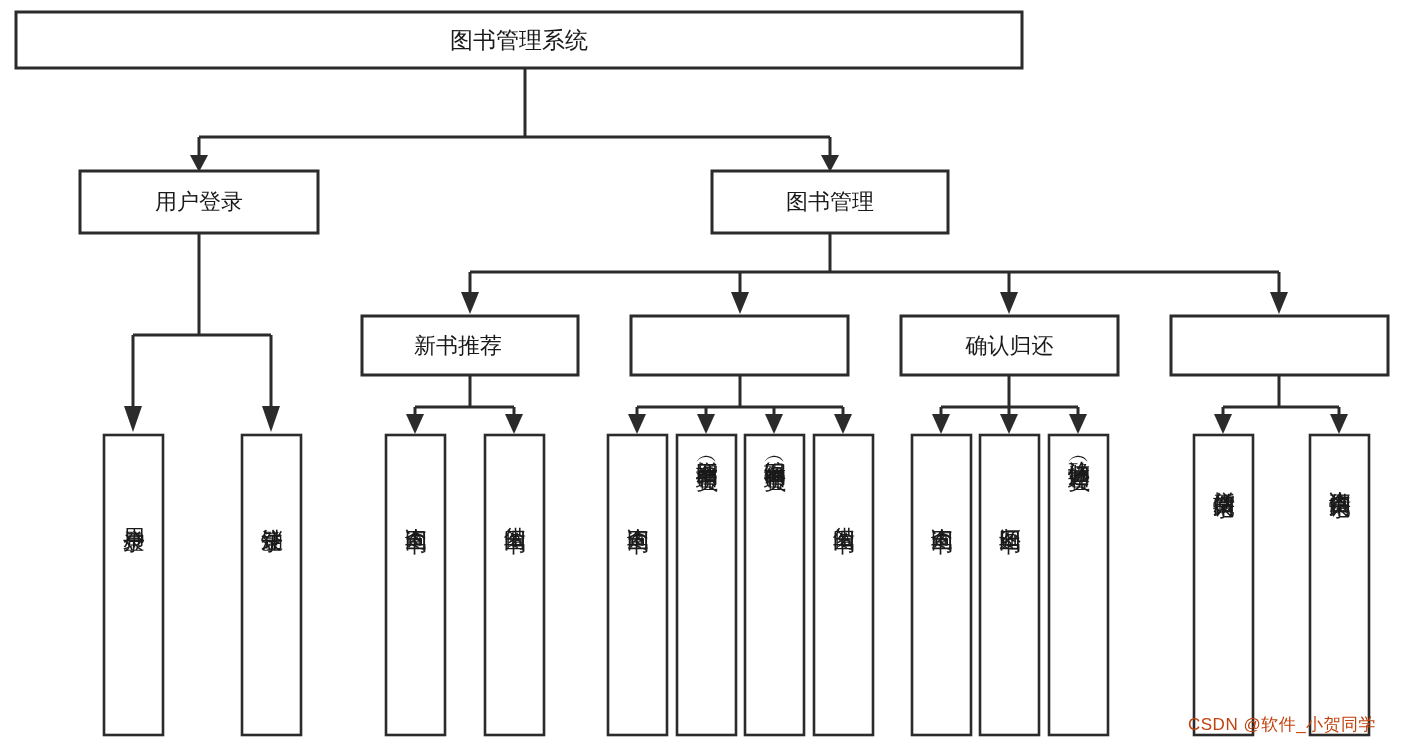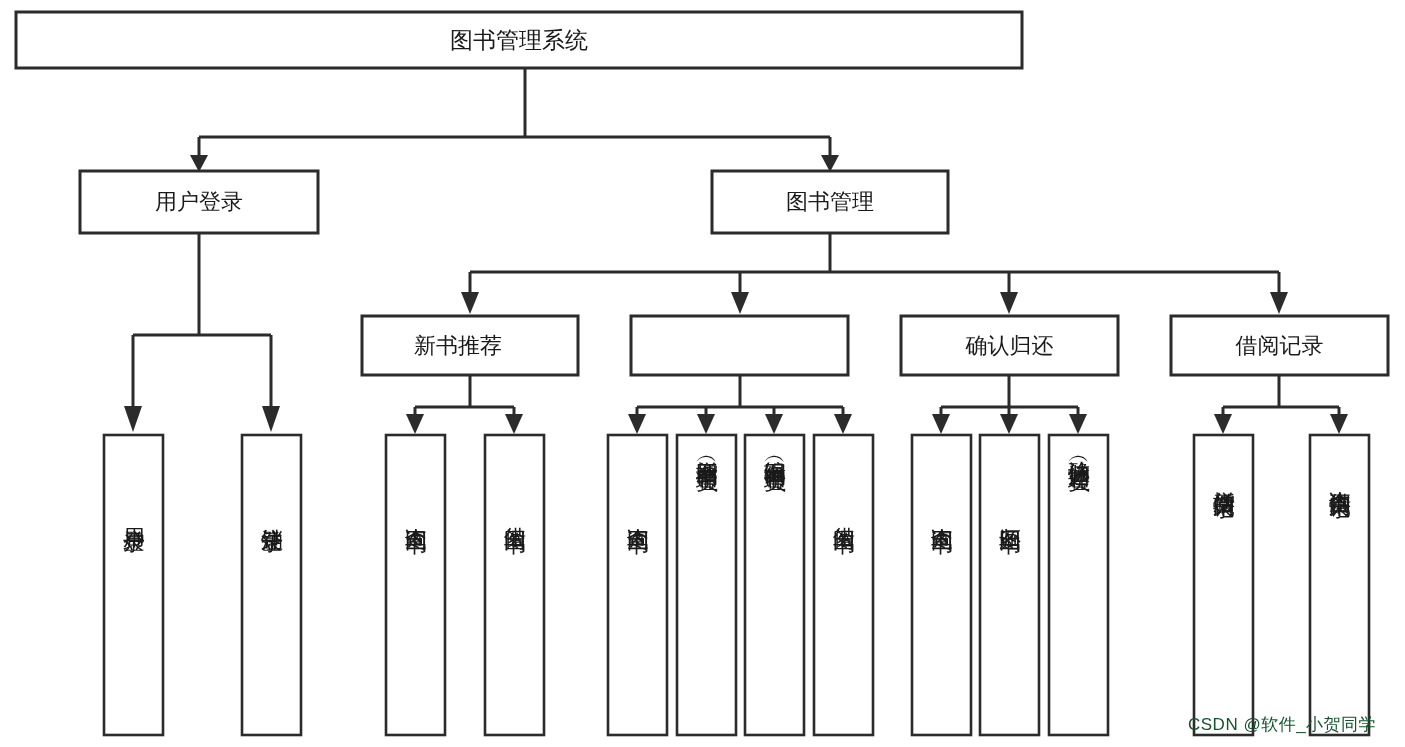--- a/index.html
+++ b/index.html
@@ -76,21 +76,21 @@
     pointer-events: none;
     white-space: nowrap;
   }
   #title-label { font-size: 23px; }
   .lvl2-label { font-size: 22px; }
   .lvl3-label { font-size: 22px; }
   #watermark {
     position: absolute;
     font-family: "Liberation Sans", "DejaVu Sans", sans-serif;
     font-size: 17px;
-    color: #14532d;
+    color: #c2410c;
     white-space: nowrap;
     left: 1188px;
     top: 713px;
     letter-spacing: 0.5px;
   }
 </style>
 </head>
 <body>
 
 <div id="diagram-root">
@@ -202,21 +202,20 @@
     <rect class="node-box-thin" x="1310" y="435" width="59" height="300"></rect>
   </svg>
 
   <div class="hbox-label" id="title-label" style="left:16px; top:12px; width:1006px; height:56px;">图书管理系统</div>
 
   <div class="hbox-label lvl2-label" style="left:80px; top:171px; width:238px; height:62px;">用户登录</div>
   <div class="hbox-label lvl2-label" style="left:712px; top:171px; width:236px; height:62px;">图书管理</div>
 
   <div class="hbox-label lvl3-label" style="left:350px; top:316px; width:216px; height:59px;">新书推荐</div>
   <div class="hbox-label lvl3-label" style="left:901px; top:316px; width:217px; height:59px;">确认归还</div>
-  <div class="hbox-label lvl3-label" style="left:1171px; top:316px; width:217px; height:59px;">借阅记录</div>
 
   <div class="vert-text-wrap" style="left:104px; top:435px; width:59px; height:300px;">
     <span class="vert-text" style="margin-top:75px;">用户登录</span>
   </div>
   <div class="vert-text-wrap" style="left:242px; top:435px; width:59px; height:300px;">
     <span class="vert-text" style="margin-top:75px;">注销登录</span>
   </div>
 
   <div class="vert-text-wrap" style="left:386px; top:435px; width:59px; height:300px;">
     <span class="vert-text" style="margin-top:75px;">查询图书</span>

